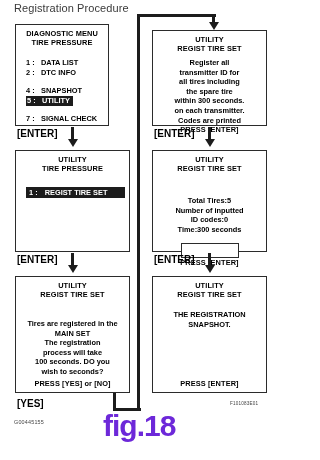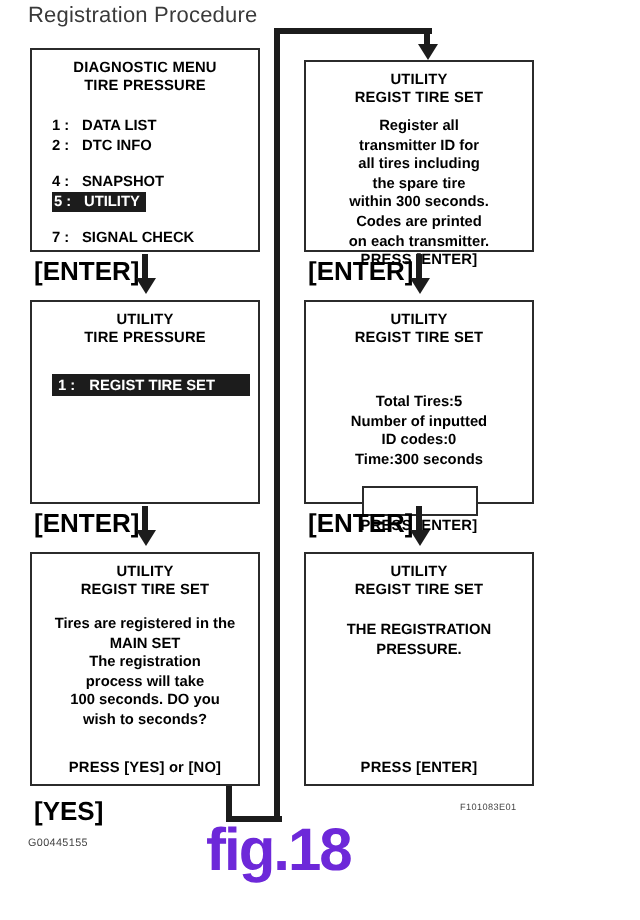--- a/index.html
+++ b/index.html
@@ -70,21 +70,21 @@
   
   .vline{position:absolute;background:#1c1c1c;}
   .hline{position:absolute;background:#1c1c1c;}
   .arrow-down{
     position:absolute;width:0;height:0;
     border-left:5px solid transparent;
     border-right:5px solid transparent;
     border-top:8px solid #1c1c1c;
   }
   .enter-lbl{
-    position:absolute;font-weight:bold;font-size:13px;
+    position:absolute;font-weight:bold;font-size:10px;
     white-space:nowrap;
   }
 
   
   .fig{
     position:absolute;left:103px;top:409px;
     font-size:30px;font-weight:bold;letter-spacing:-1px;
     color:#6d28d9;
   }
   .refcode{
@@ -99,21 +99,21 @@
 
   <div class="title">Registration Procedure</div>
 
   <div class="vline" style="left:113px;top:393px;width:3.4px;height:18px;"></div>
   <div class="hline" style="left:113px;top:408px;width:28px;height:3.4px;"></div>
   <div class="vline" style="left:137px;top:14px;width:3.4px;height:396px;"></div>
   <div class="hline" style="left:137px;top:14px;width:79px;height:3.4px;"></div>
   <div class="vline" style="left:212px;top:14px;width:3.4px;height:10px;"></div>
   <div class="arrow-down" style="left:208.7px;top:22px;"></div>
 
-  <div class="screen" style="left:15px;top:24px;width:115px;height:102px;">
+  <div class="screen" style="left:15px;top:24px;width:94px;height:102px;">
     <div class="scr-head">
       <div>DIAGNOSTIC MENU</div>
       <div>TIRE PRESSURE</div>
     </div>
     <div class="scr-body">
       <div class="menu">
         <div class="menu-row">
           <span class="num">1 :</span>
           <span>DATA LIST</span>
         </div>
@@ -161,21 +161,21 @@
   <div class="enter-lbl" style="left:17px;top:254px;">[ENTER]</div>
   <div class="vline" style="left:71px;top:253px;width:3.4px;height:14px;"></div>
   <div class="arrow-down" style="left:67.7px;top:265px;"></div>
 
   <div class="screen" style="left:15px;top:276px;width:115px;height:117px;">
     <div class="scr-head">
       <div>UTILITY</div>
       <div>REGIST TIRE SET</div>
     </div>
     <div class="scr-body">
-      <div class="center-txt" style="margin-top:8px;">
+      <div class="center-txt" style="margin-top:20px;">
         <div>Tires are registered in the</div>
         <div>MAIN SET</div>
         <div>The registration</div>
         <div>process will take</div>
         <div>100 seconds. DO you</div>
         <div>wish to seconds?</div>
       </div>
     </div>
     <div class="scr-foot">PRESS  [YES]  or  [NO]</div>
   </div>
@@ -187,22 +187,22 @@
       <div>UTILITY</div>
       <div>REGIST TIRE SET</div>
     </div>
     <div class="scr-body">
       <div class="center-txt" style="margin-top:5px;">
         <div>Register all</div>
         <div>transmitter ID for</div>
         <div>all tires including</div>
         <div>the spare tire</div>
         <div>within 300 seconds.</div>
+        <div>on each transmitter.</div>
         <div>Codes are printed</div>
-        <div>on each transmitter.</div>
       </div>
     </div>
     <div class="scr-foot">PRESS  [ENTER]</div>
   </div>
 
   <div class="enter-lbl" style="left:154px;top:128px;">[ENTER]</div>
   <div class="vline" style="left:208px;top:127px;width:3.4px;height:14px;"></div>
   <div class="arrow-down" style="left:204.7px;top:139px;"></div>
 
   <div class="screen" style="left:152px;top:150px;width:115px;height:102px;">
@@ -227,21 +227,21 @@
   <div class="arrow-down" style="left:204.7px;top:265px;"></div>
 
   <div class="screen" style="left:152px;top:276px;width:115px;height:117px;">
     <div class="scr-head">
       <div>UTILITY</div>
       <div>REGIST TIRE SET</div>
     </div>
     <div class="scr-body">
       <div class="center-txt" style="margin-top:11px;">
         <div>THE REGISTRATION</div>
-        <div>PRESSURE.</div>
+        <div>SNAPSHOT.</div>
       </div>
     </div>
     <div class="scr-foot">PRESS  [ENTER]</div>
   </div>
 
   <div class="refcode" style="left:230px;top:401px;">F101083E01</div>
   <div class="refcode" style="left:14px;top:419px;font-size:5.4px;">G00445155</div>
   <div class="fig">fig.18</div>
 
 </div>

